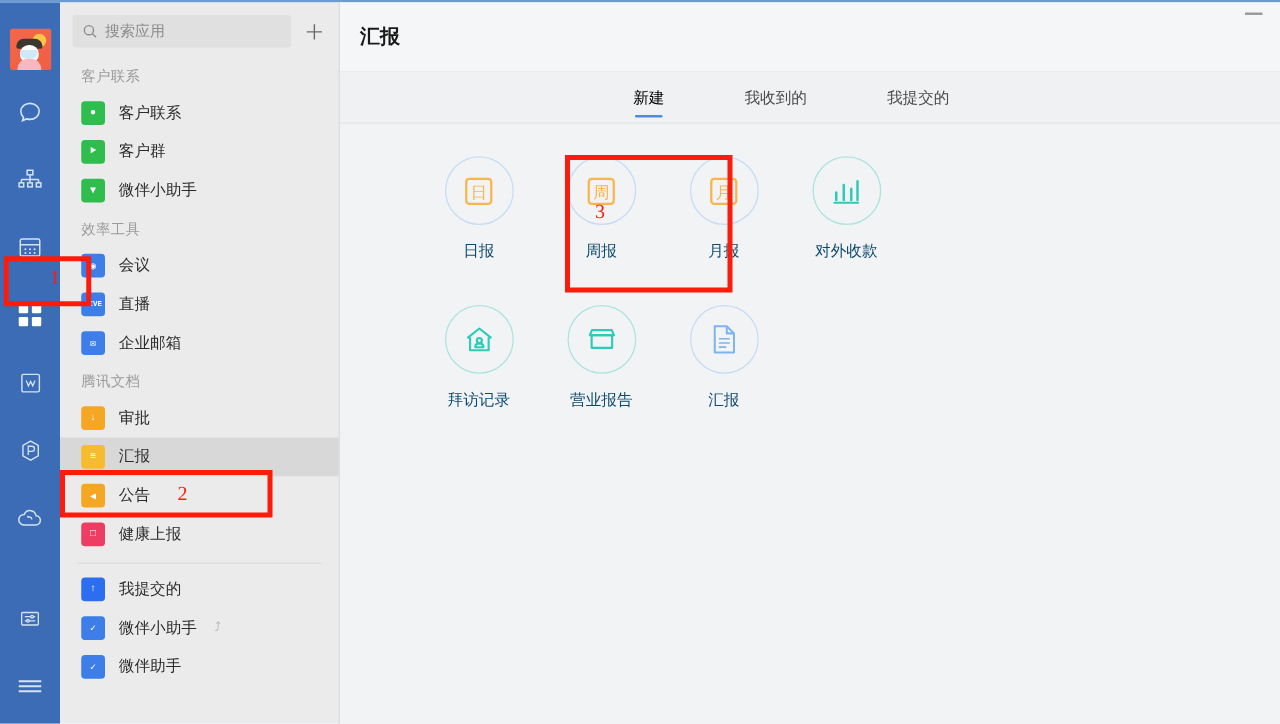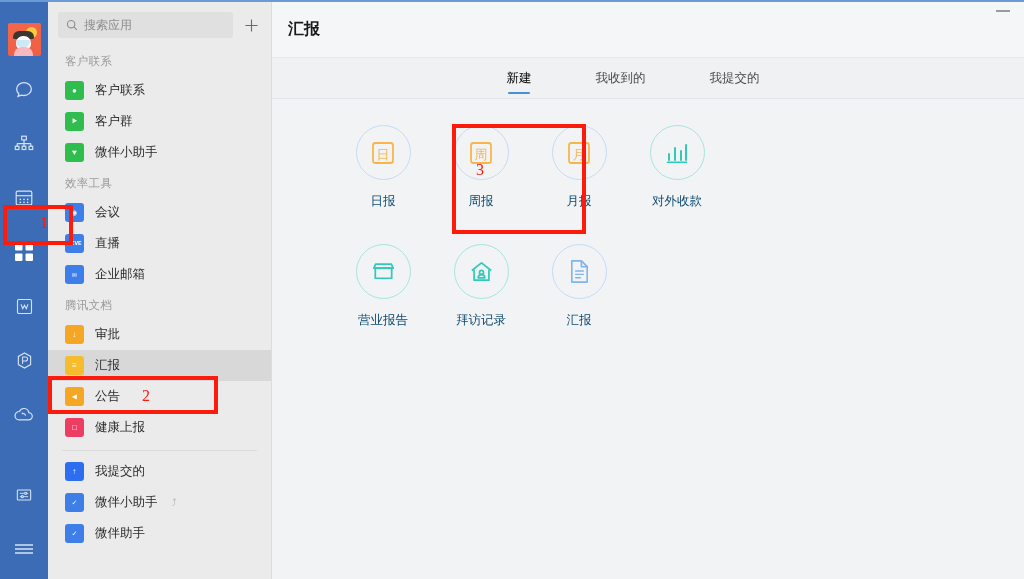--- a/index.html
+++ b/index.html
@@ -359,37 +359,37 @@
                 </svg>
               </div>
               <div class="card-label">对外收款</div>
             </div>
           </div>
           <div class="row-gap"></div>
           <div class="grid-row">
             <div class="app-card">
               <div class="card-circle" style="border: 1px solid rgb(168, 229, 221);">
                 <svg width="27" height="27" viewBox="0 0 28 28" stroke="#2fcbb8" fill="none" stroke-width="1.8" stroke-linejoin="round">
-                  <path d="M4 10.5h20l-1.8-4.2H5.8z"></path>
-                  <path d="M5.5 10.5v10.5h17V10.5"></path>
-                  <path d="M4 10.5h20"></path>
-                </svg>
-              </div>
-              <div class="card-label">营业报告</div>
-            </div>
-            <div class="app-card">
-              <div class="card-circle" style="border: 1px solid rgb(168, 229, 221);">
-                <svg width="27" height="27" viewBox="0 0 28 28" stroke="#2fcbb8" fill="none" stroke-width="1.8" stroke-linejoin="round">
                   <path d="M4 13L14 5l10 8"></path>
                   <path d="M6.3 12.3V23h15.4V12.3"></path>
                   <circle cx="14" cy="15" r="2.1"></circle>
                   <path d="M10.6 20.5c0-2 1.5-3.2 3.4-3.2s3.4 1.2 3.4 3.2z"></path>
                 </svg>
               </div>
               <div class="card-label">拜访记录</div>
+            </div>
+            <div class="app-card">
+              <div class="card-circle" style="border: 1px solid rgb(168, 229, 221);">
+                <svg width="27" height="27" viewBox="0 0 28 28" stroke="#2fcbb8" fill="none" stroke-width="1.8" stroke-linejoin="round">
+                  <path d="M4 10.5h20l-1.8-4.2H5.8z"></path>
+                  <path d="M5.5 10.5v10.5h17V10.5"></path>
+                  <path d="M4 10.5h20"></path>
+                </svg>
+              </div>
+              <div class="card-label">营业报告</div>
             </div>
             <div class="app-card">
               <div class="card-circle" style="border: 1px solid rgb(197, 220, 245);">
                 <svg width="25" height="27" viewBox="0 0 26 28" stroke="#7fb4ee" fill="none" stroke-width="1.7" stroke-linejoin="round">
                   <path d="M5 3h10l6 6v16H5z"></path>
                   <path d="M15 3v6h6"></path>
                   <path d="M9 13.5h8M9 17h8M9 20.5h5" stroke-width="1.4" stroke-linecap="round"></path>
                 </svg>
               </div>
               <div class="card-label">汇报</div>

